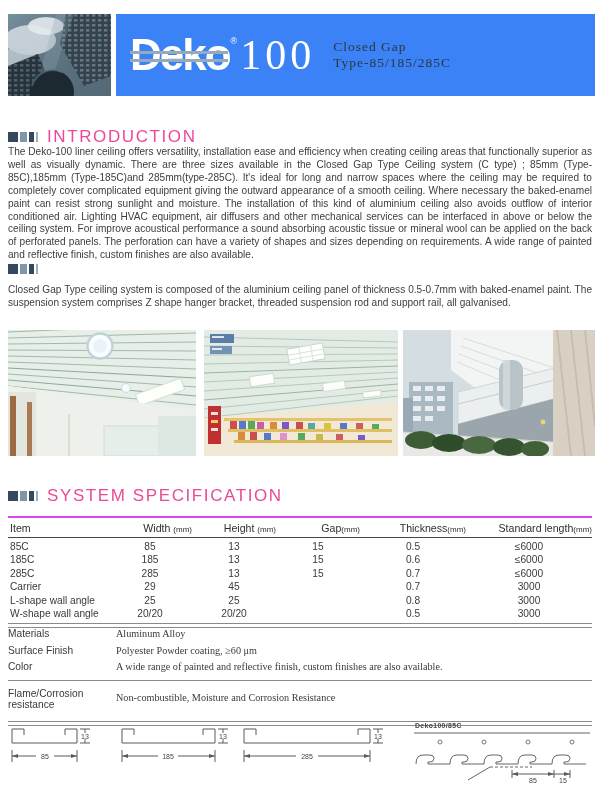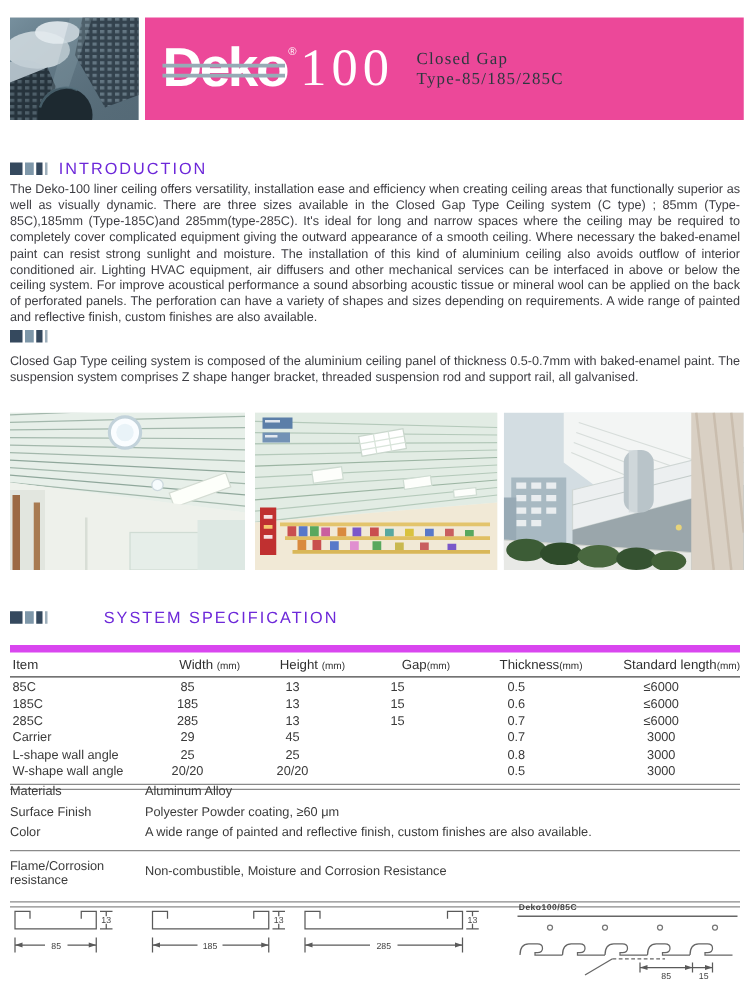--- a/index.html
+++ b/index.html
@@ -2,74 +2,74 @@
 <html><head>
 <meta charset="utf-8">
 <style>
   html,body{margin:0;padding:0;background:#ffffff;}
   .page{position:relative;width:600px;height:786px;background:#fff;overflow:hidden;
         font-family:"Liberation Sans", sans-serif;color:#3d3d42;}
 
   
   .header{position:absolute;top:14px;left:8px;width:587px;height:82px;display:flex;}
   .header-photo{width:103px;height:82px;flex:0 0 103px;}
-  .header-band{flex:1;margin-left:5px;background:#ec4899;display:flex;align-items:center;}
+  .header-band{flex:1;margin-left:5px;background:#3b82f6;display:flex;align-items:center;}
   .logo-row{display:flex;align-items:center;margin-left:14px;}
   .deko-wrap{position:relative;display:inline-block;}
   .deko{font-family:"Liberation Sans",sans-serif;font-weight:800;font-size:44px;
         letter-spacing:-2px;color:#ffffff;line-height:1;}
   .deko-stripe{position:absolute;left:0;right:2px;height:3px;background:#96abb6;}
   .stripe1{top:18px;} .stripe2{top:26px;}
   .reg{color:#ffffff;font-size:9px;vertical-align:top;position:relative;top:-14px;left:1px;}
   .num100{font-family:"Liberation Serif",serif;font-weight:400;font-size:42px;color:#ffffff;
           letter-spacing:4px;margin-left:4px;line-height:1;}
   .subtitle{margin-left:18px;font-family:"Liberation Serif",serif;font-size:13.5px;
             color:#2c383f;line-height:1.2;letter-spacing:1px;}
 
   
   .sec-h{position:absolute;left:8px;display:flex;align-items:center;}
   .sec-icon{display:flex;align-items:center;height:10px;}
   .sq{height:10px;margin-right:2px;}
   .sq1{width:10px;background:#35495e;}
   .sq2{width:7px;background:#7e97a9;}
   .sq3{width:5px;background:#35495e;}
   .sq4{width:2px;background:#9fb0bc;margin-right:0;}
-  .sec-title{margin-left:9px;font-size:13px;color:#6d28d9;letter-spacing:1.6px;}
+  .sec-title{margin-left:9px;font-size:17px;color:#ec4899;letter-spacing:1.6px;}
 
   
   .para{position:absolute;left:8px;width:584px;font-size:10.1px;line-height:12.9px;
         text-align:justify;color:#3d3d42;}
 
   
   .photos{position:absolute;top:330px;left:8px;width:587px;height:126px;display:flex;}
   .photo{height:126px;}
   .photo svg{display:block;}
   .p1{width:188px;margin-right:8px;}
   .p2{width:194px;margin-right:5px;}
   .p3{width:192px;}
 
   
   .spec{position:absolute;top:516px;left:8px;width:584px;}
   .t-row{display:grid;grid-template-columns:100px 84px 84px 84px 106px 126px;}
-  .t-head{border-top:6px solid #d946ef;border-bottom:1px solid #454545;
+  .t-head{border-top:2px solid #d946ef;border-bottom:1px solid #454545;
           padding:4px 0 3px 0;font-size:10.6px;color:#2f2f2f;}
   .t-head .cell{text-align:right;}
   .t-head .cell.l{text-align:left;padding-left:2px;}
   .unit{font-size:8px;}
   .t-body .t-row{font-size:10.2px;line-height:13.4px;color:#3a3a3a;}
   .t-body{padding-top:2px;}
   .cell{text-align:center;}
   .cell.l{text-align:left;padding-left:2px;}
   .dbl-line{height:3px;border-top:1px solid #8a8a8a;border-bottom:1px solid #8a8a8a;margin-top:3px;}
 
   
   .materials{position:absolute;top:627px;left:8px;width:584px;font-size:10.2px;color:#3a3a3a;}
   .m-row{display:grid;grid-template-columns:108px 1fr;}
   .m-label{color:#3a3a3a;}
-  .m-val{line-height:12.5px;}
+  .m-val{line-height:12.5px;font-family:Liberation Serif, serif;}
   .m1{padding:1px 0 4px 0;}
   .m2{padding:0 0 4px 0;}
   .m3{padding:0 0 6px 0;}
   .m4{border-top:1px solid #8a8a8a;padding:7px 0 8px 0;}
   .m4 .m-label{line-height:11px;}
 
   
   .drawings{position:absolute;top:720px;left:0;width:600px;height:66px;}
   .dwg{position:absolute;}
   .dwg svg{display:block;}
@@ -299,21 +299,21 @@
           <ellipse cx="18" cy="110" rx="16" ry="9" fill="#3c5c36"></ellipse>
             <ellipse cx="46" cy="113" rx="17" ry="9" fill="#2f4c2b"></ellipse>
           <ellipse cx="76" cy="115" rx="17" ry="9" fill="#49683f"></ellipse>
             <ellipse cx="106" cy="117" rx="16" ry="9" fill="#355231"></ellipse>
           <ellipse cx="132" cy="119" rx="14" ry="8" fill="#426038"></ellipse>
         </g>
       </svg>
     </div>
   </div>
 
-  <div class="sec-h" style="top:486px;gap:36px;">
+  <div class="sec-h" style="top:486px;">
     <span class="sec-icon">
       <span class="sq sq1"></span>
         <span class="sq sq2"></span>
         <span class="sq sq3"></span>
         <span class="sq sq4"></span>
     </span>
     <span class="sec-title">SYSTEM SPECIFICATION</span>
   </div>
 
   <div class="spec">

